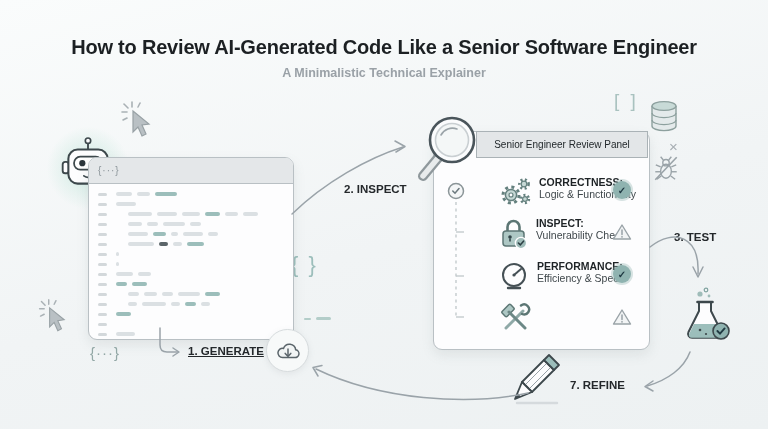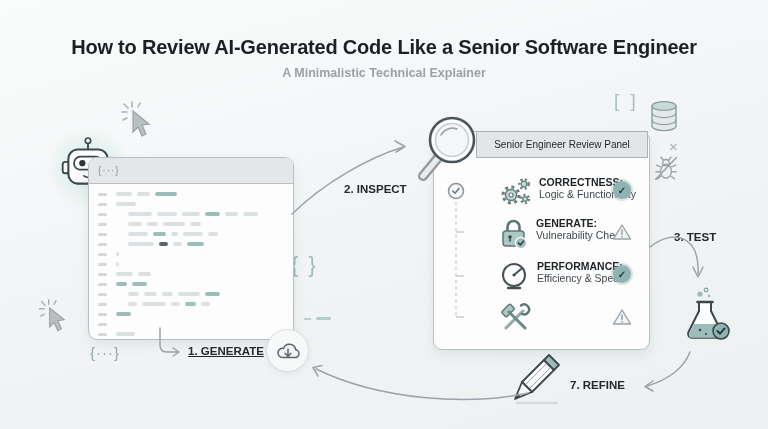--- a/index.html
+++ b/index.html
@@ -289,21 +289,21 @@
     <div class="review-row" style="top:85px;">
       <svg class="row-icon" width="31" height="33" viewBox="0 0 31 33">
         <path d="M9.5,14 v-4 a6,6 0 0 1 12,0 v4" fill="none" stroke="#5c7674" stroke-width="2.6"></path>
         <rect x="5" y="14" width="21" height="15" rx="3" fill="#adc7c4" stroke="#5c7674" stroke-width="1.5"></rect>
         <circle cx="12" cy="20" r="1.8" fill="#33464a"></circle>
         <line x1="12" y1="21.5" x2="12" y2="24.5" stroke="#33464a" stroke-width="1.6"></line>
         <circle cx="23" cy="26" r="5.6" fill="#9fbcb9" stroke="#fdfdfe" stroke-width="1.4"></circle>
         <path d="M20.4,26 l1.9,1.9 l3.2,-3.7" fill="none" stroke="#2c3f44" stroke-width="1.6" stroke-linecap="round"></path>
       </svg>
       <div class="row-text">
-        <div class="t1">GENERATE:</div>
+        <div class="t1">INSPECT:</div>
         <div class="t2">Vulnerability Check</div>
       </div>
     </div>
     <svg class="badge-warn" style="left:178px;top:91px;" width="20" height="18" viewBox="0 0 20 18">
       <path d="M10,2 L18.5,16 H1.5 Z" fill="#f2f4f5" stroke="#99a2a7" stroke-width="1.4" stroke-linejoin="round"></path>
       <line x1="10" y1="7" x2="10" y2="11.5" stroke="#99a2a7" stroke-width="1.5" stroke-linecap="round"></line>
       <circle cx="10" cy="13.8" r="0.9" fill="#99a2a7"></circle>
     </svg>
 
     <div class="review-row" style="top:128px;">

